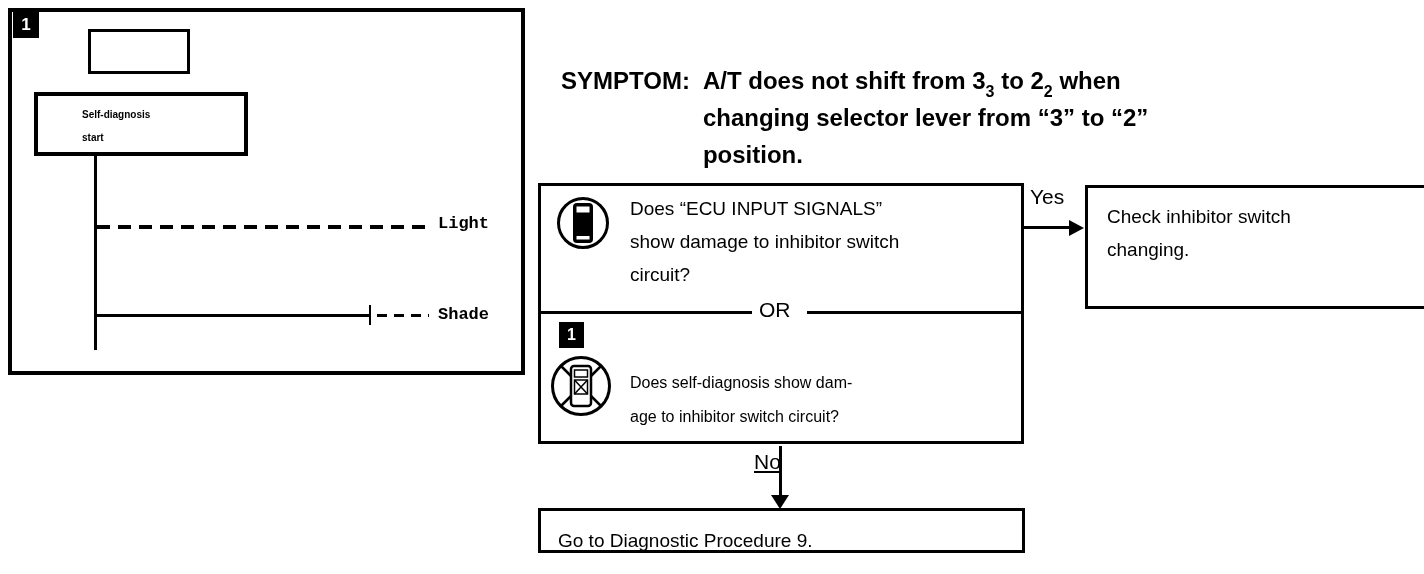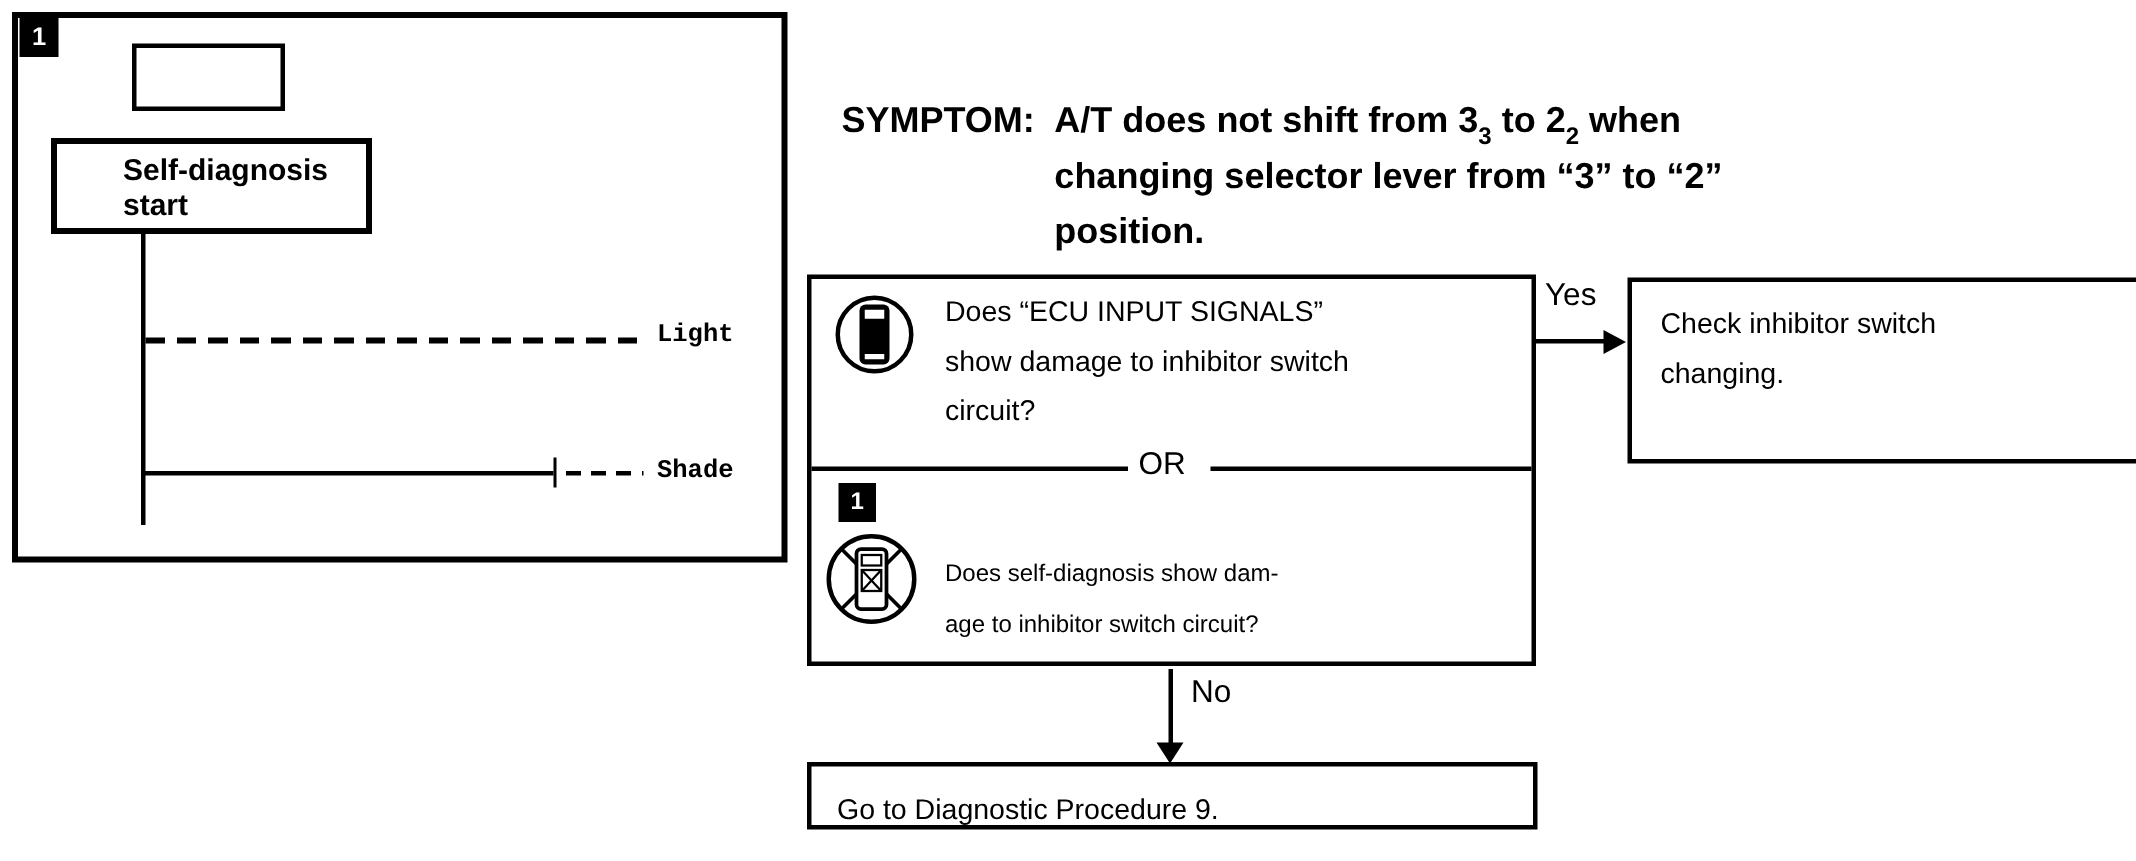--- a/index.html
+++ b/index.html
@@ -56,21 +56,21 @@
   }
   .symptom .sym-label { margin-right: 13px; }
   sub.shift-sub {
     font-size: 16px;
     font-weight: bold;
     position: relative;
     top: 2px;
     line-height: 0;
   }
   .fig-label { font-size: 17px; font-weight: bold; white-space: nowrap; font-family: Liberation Mono, monospace; }
-  .startbox-text { font-size: 20px; font-weight: bold; line-height: 23px; }
+  .startbox-text { font-size: 10px; font-weight: bold; line-height: 23px; }
   .flow-text { font-size: 19px; line-height: 33px; white-space: nowrap; }
   .flow-text-2 { font-size: 16px; line-height: 34px; white-space: nowrap; }
   .branch-label { font-size: 21px; white-space: nowrap; }
 
   
   .arrow-right {
     width: 0; height: 0;
     border-left: 15px solid #000;
     border-top: 8px solid transparent;
     border-bottom: 8px solid transparent;
@@ -160,19 +160,19 @@
   <div class="abs hline" style="left:1023px; top:226px; width:50px;"></div>
   <div class="abs arrow-right" style="left:1069px; top:220px;"></div>
 
   <div class="abs box" style="left:1085px; top:185px; width:378px; height:124px; padding:12px 0 0 19px;">
     <div class="flow-text">Check inhibitor switch</div>
     <div class="flow-text">changing.</div>
   </div>
 
   <div class="abs vline" style="left:779px; top:446px; height:53px;"></div>
   <div class="abs arrow-down" style="left:771px; top:495px;"></div>
-  <div class="abs branch-label" style="left:794px; top:450px;">No</div>
+  <div class="abs branch-label" style="left:754px; top:450px;text-decoration:underline;">No</div>
 
   <div class="abs box" style="left:538px; top:508px; width:487px; height:45px; padding:13px 0 0 17px;">
     <div class="flow-text">Go to Diagnostic Procedure 9.</div>
   </div>
 
 </div>
 
 </body></html>

